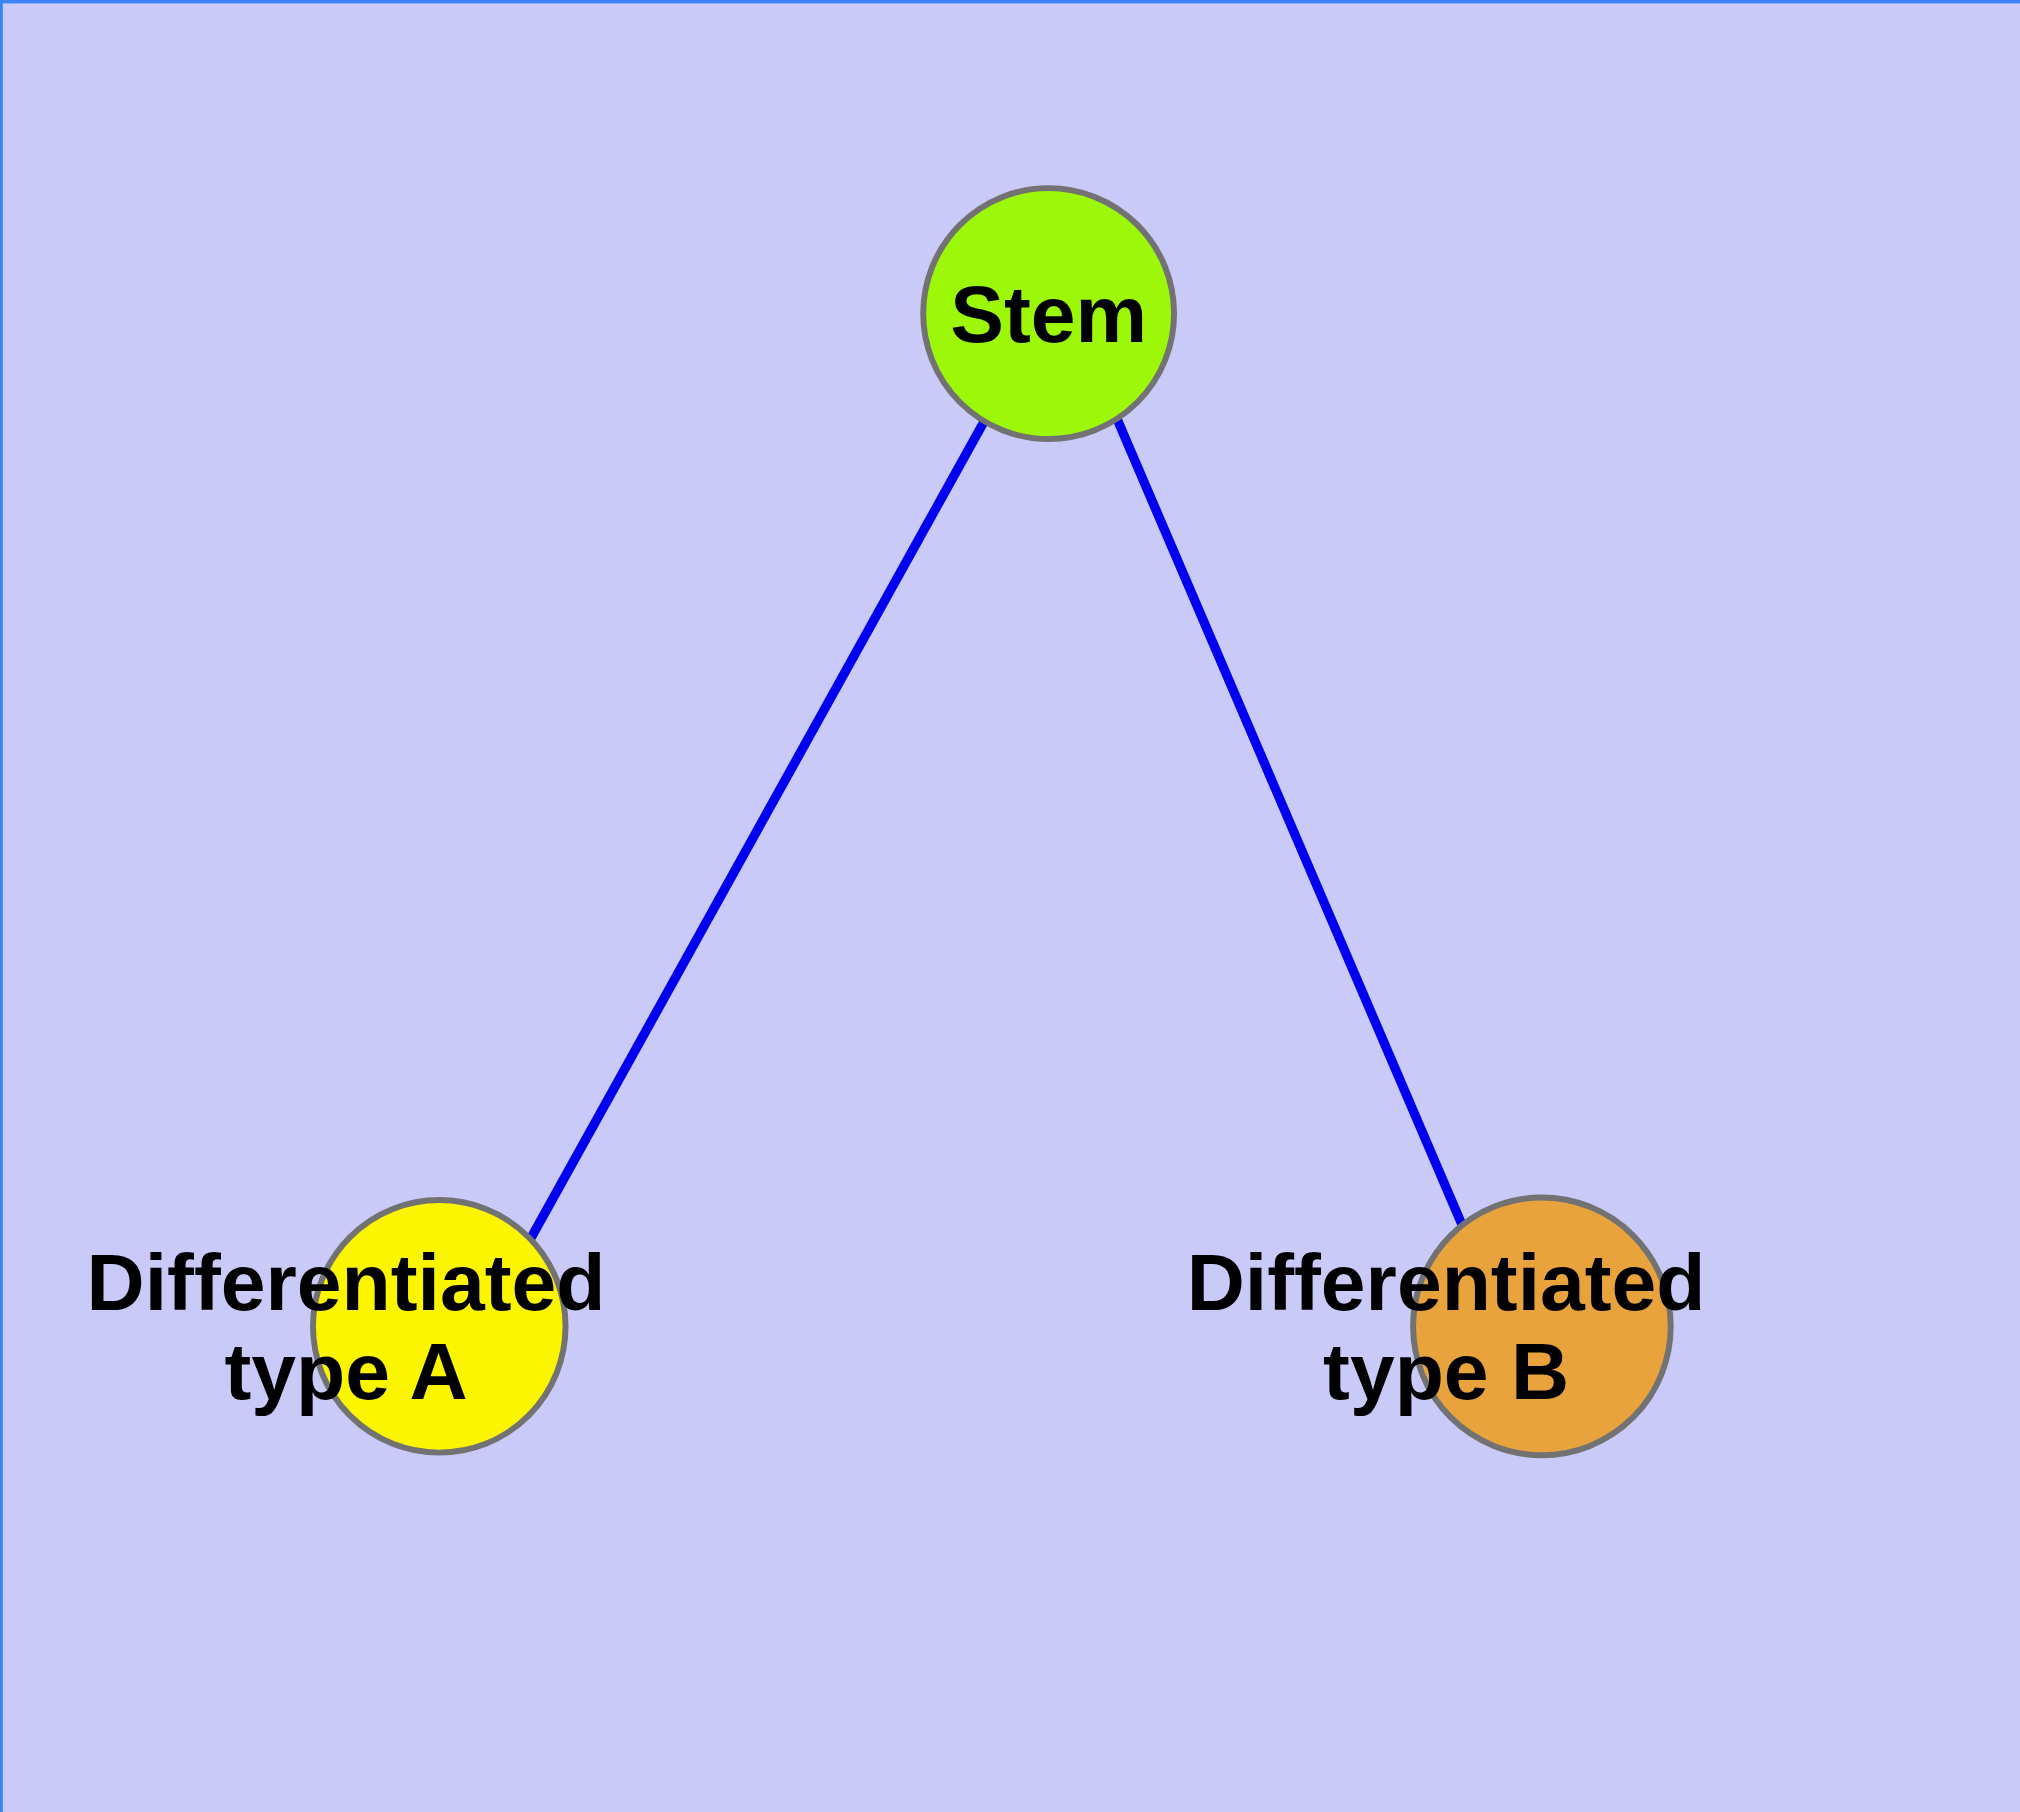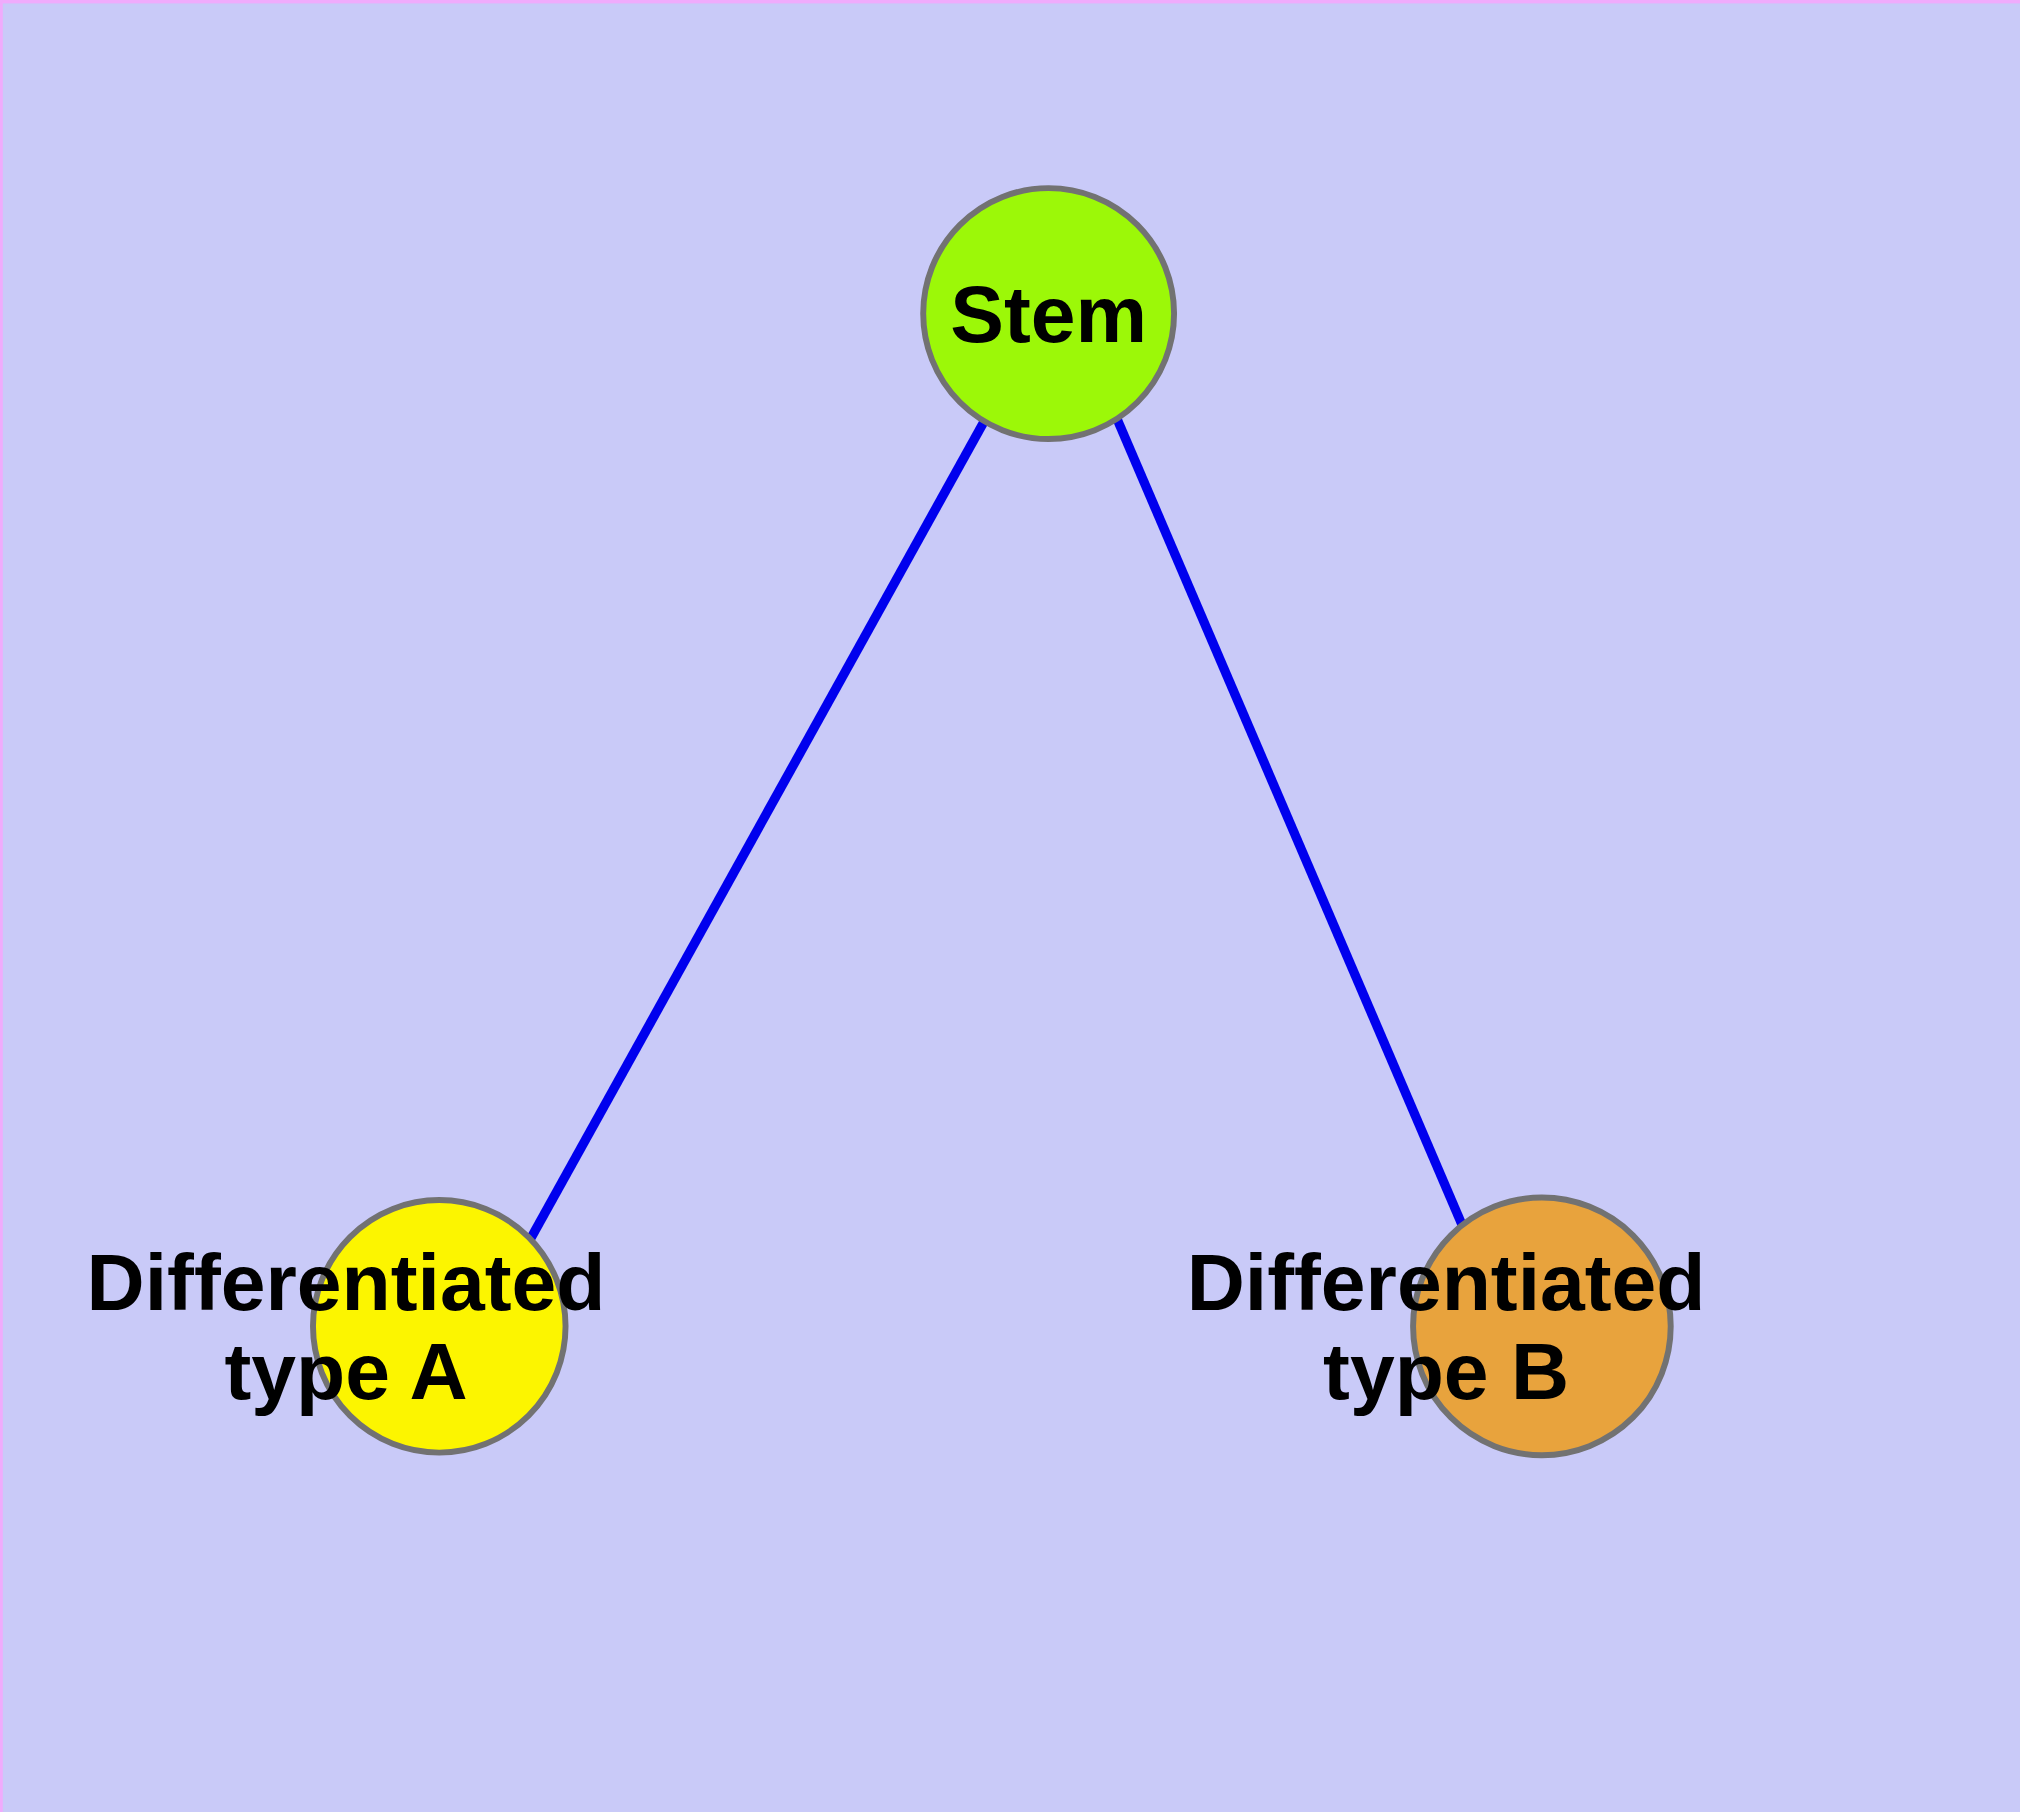--- a/index.html
+++ b/index.html
@@ -4,21 +4,21 @@
 <style>
   html, body {
     margin: 0;
     padding: 0;
     background: #ffffff;
   }
   #canvas-root {
     position: relative;
     width: 2021px;
     height: 1812px;
-    background: #f0abfc;
+    background: #3b82f6;
     overflow: hidden;
     font-family: "Liberation Sans", sans-serif;
   }
   #graph-svg {
     position: absolute;
     left: 0;
     top: 0;
     width: 2021px;
     height: 1812px;
     display: block;

